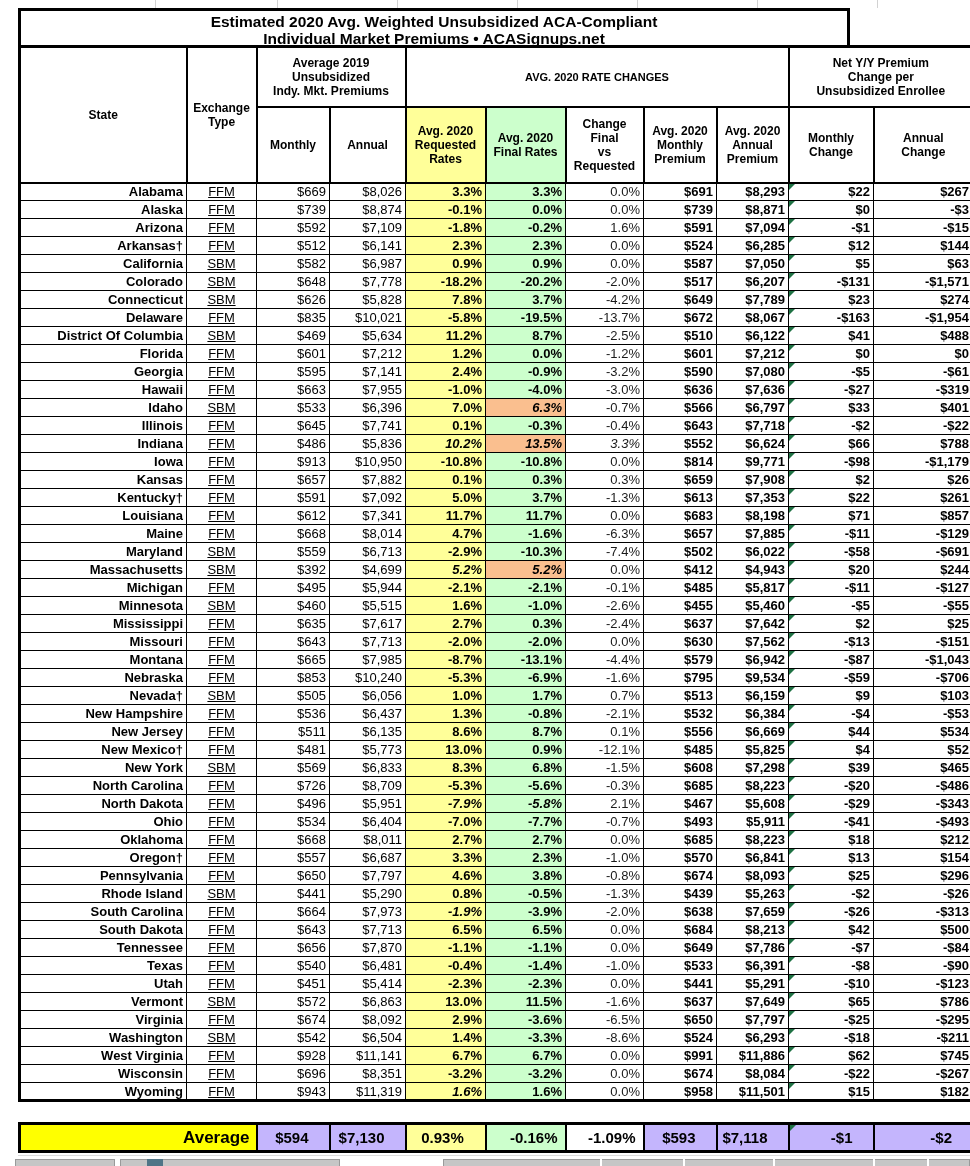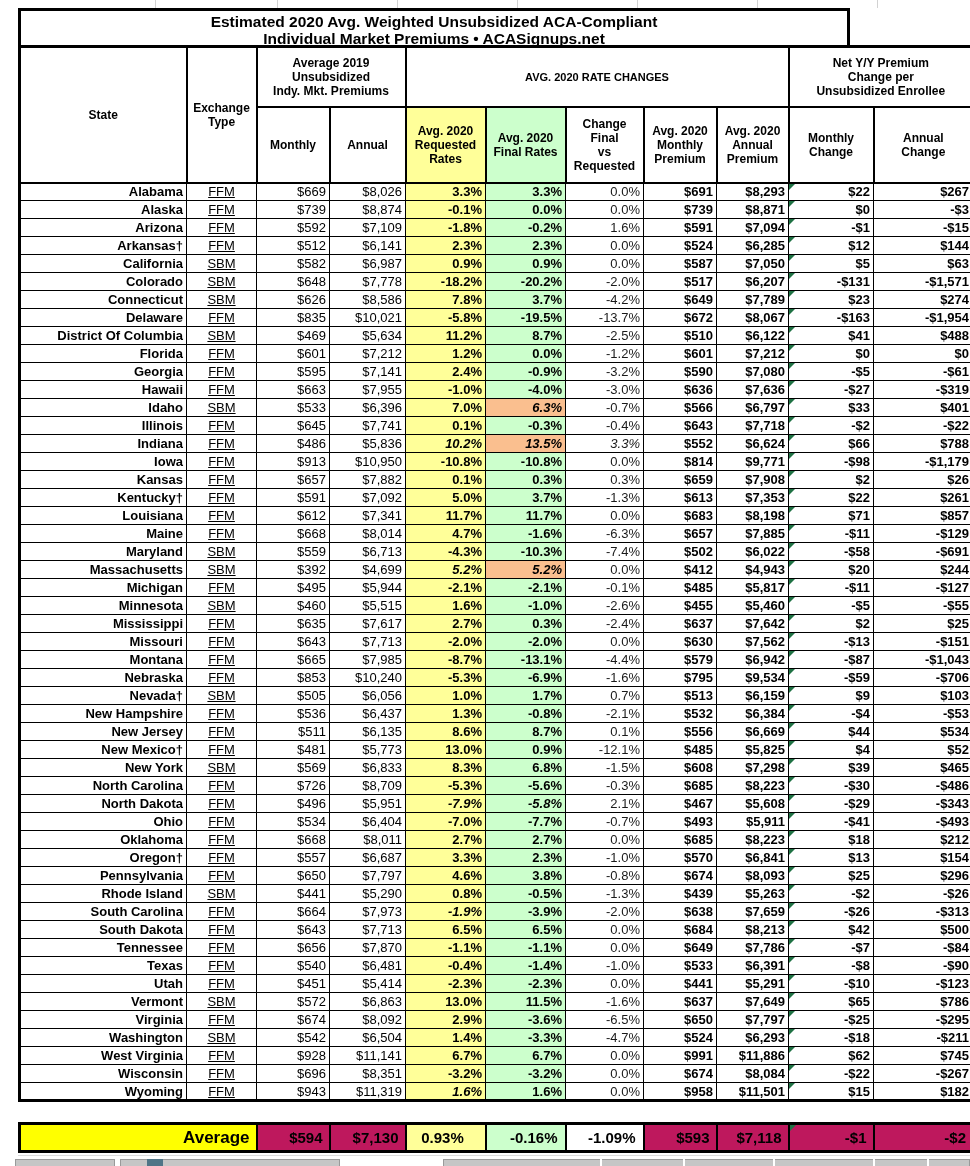--- a/index.html
+++ b/index.html
@@ -44,21 +44,21 @@
   td.it{font-style:italic;}
   td.tri{position:relative;}
   td.tri::before{
     content:"";position:absolute;top:0;left:0;width:0;height:0;
     border-top:6px solid #1F7244;border-right:6px solid transparent;
   }
   
   table.avg td{border:2px solid #000;font-weight:bold;vertical-align:middle;}
   tr.ar{height:28px;}
   td.a-label{background:#FFFF00;text-align:right;font-size:17px;padding-right:6px;}
-  td.a-y{background:#be185d;text-align:right;font-size:15px;padding-right:6px;}
+  td.a-y{background:#c4b5fd;text-align:right;font-size:15px;padding-right:20px;}
   td.a-py{background:#FFFF99;text-align:center;font-size:15px;padding-right:7px;}
   td.a-pg{background:#CCFFCC;text-align:right;font-size:15px;padding-right:7px;}
   td.a-w{background:#fff;text-align:right;font-size:15px;padding-right:7px;}
   
   .footnote{
     width:954px;margin-top:2px;border-top:1px solid #dcdcdc;border-bottom:1px solid #dcdcdc;
     text-align:center;font-style:italic;font-size:14.5px;padding:3px 0 2px 0;background:#fff;
   }
   
   .bottom-strip{position:absolute;left:0;top:1158px;width:970px;height:8px;background:#fff;}
@@ -212,21 +212,21 @@
           <td class="c-chg">-2.0%</td>
           <td class="c-mp">$517</td>
           <td class="c-ap">$6,207</td>
           <td class="c-mc tri">-$131</td>
           <td class="c-ac">-$1,571</td>
         </tr>
         <tr class="dr">
           <td class="c-state">Connecticut</td>
           <td class="c-ex">SBM</td>
           <td class="c-m19">$626</td>
-          <td class="c-a19">$8,586</td>
+          <td class="c-a19">$5,828</td>
           <td class="c-req">7.8%</td>
           <td class="c-fin">3.7%</td>
           <td class="c-chg">-4.2%</td>
           <td class="c-mp">$649</td>
           <td class="c-ap">$7,789</td>
           <td class="c-mc tri">$23</td>
           <td class="c-ac">$274</td>
         </tr>
         <tr class="dr">
           <td class="c-state">Delaware</td>
@@ -395,21 +395,21 @@
           <td class="c-mp">$657</td>
           <td class="c-ap">$7,885</td>
           <td class="c-mc tri">-$11</td>
           <td class="c-ac">-$129</td>
         </tr>
         <tr class="dr">
           <td class="c-state">Maryland</td>
           <td class="c-ex">SBM</td>
           <td class="c-m19">$559</td>
           <td class="c-a19">$6,713</td>
-          <td class="c-req">-4.3%</td>
+          <td class="c-req">-2.9%</td>
           <td class="c-fin">-10.3%</td>
           <td class="c-chg">-7.4%</td>
           <td class="c-mp">$502</td>
           <td class="c-ap">$6,022</td>
           <td class="c-mc tri">-$58</td>
           <td class="c-ac">-$691</td>
         </tr>
         <tr class="dr">
           <td class="c-state">Massachusetts</td>
           <td class="c-ex">SBM</td>
@@ -569,21 +569,21 @@
         <tr class="dr">
           <td class="c-state">North Carolina</td>
           <td class="c-ex">FFM</td>
           <td class="c-m19">$726</td>
           <td class="c-a19">$8,709</td>
           <td class="c-req">-5.3%</td>
           <td class="c-fin">-5.6%</td>
           <td class="c-chg">-0.3%</td>
           <td class="c-mp">$685</td>
           <td class="c-ap">$8,223</td>
-          <td class="c-mc tri">-$30</td>
+          <td class="c-mc tri">-$20</td>
           <td class="c-ac">-$486</td>
         </tr>
         <tr class="dr">
           <td class="c-state">North Dakota</td>
           <td class="c-ex">FFM</td>
           <td class="c-m19">$496</td>
           <td class="c-a19">$5,951</td>
           <td class="c-req it">-7.9%</td>
           <td class="c-fin it">-5.8%</td>
           <td class="c-chg">2.1%</td>
@@ -748,21 +748,21 @@
           <td class="c-mc tri">-$25</td>
           <td class="c-ac">-$295</td>
         </tr>
         <tr class="dr">
           <td class="c-state">Washington</td>
           <td class="c-ex">SBM</td>
           <td class="c-m19">$542</td>
           <td class="c-a19">$6,504</td>
           <td class="c-req">1.4%</td>
           <td class="c-fin">-3.3%</td>
-          <td class="c-chg">-4.7%</td>
+          <td class="c-chg">-8.6%</td>
           <td class="c-mp">$524</td>
           <td class="c-ap">$6,293</td>
           <td class="c-mc tri">-$18</td>
           <td class="c-ac">-$211</td>
         </tr>
         <tr class="dr">
           <td class="c-state">West Virginia</td>
           <td class="c-ex">FFM</td>
           <td class="c-m19">$928</td>
           <td class="c-a19">$11,141</td>

